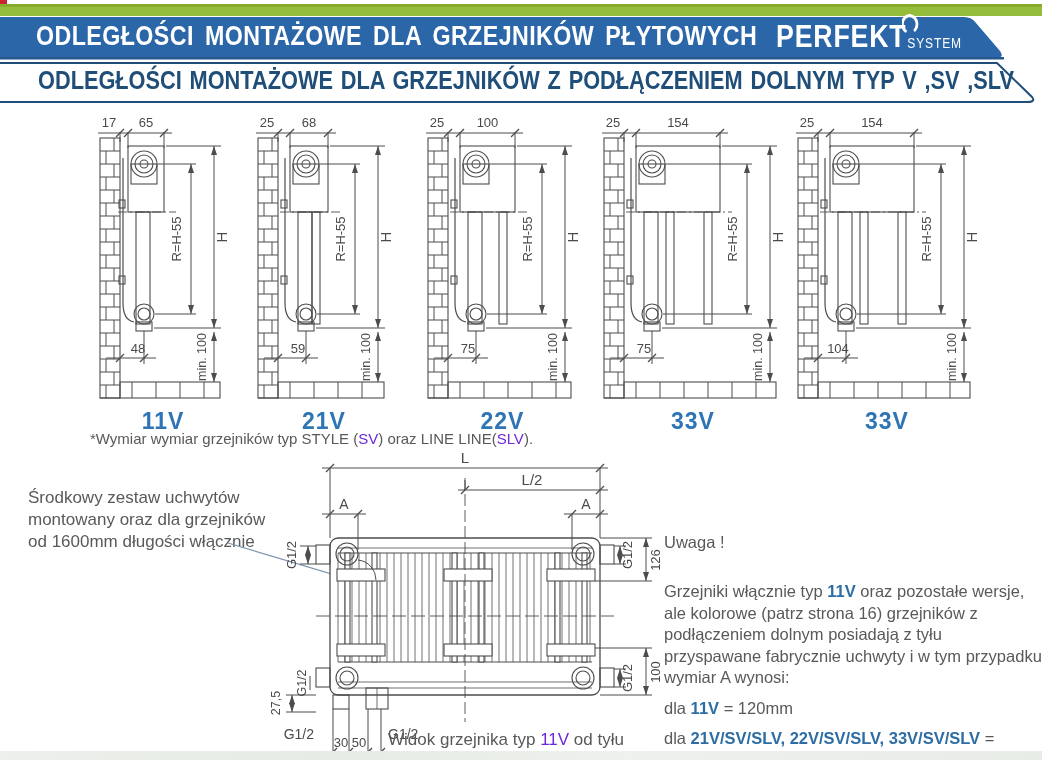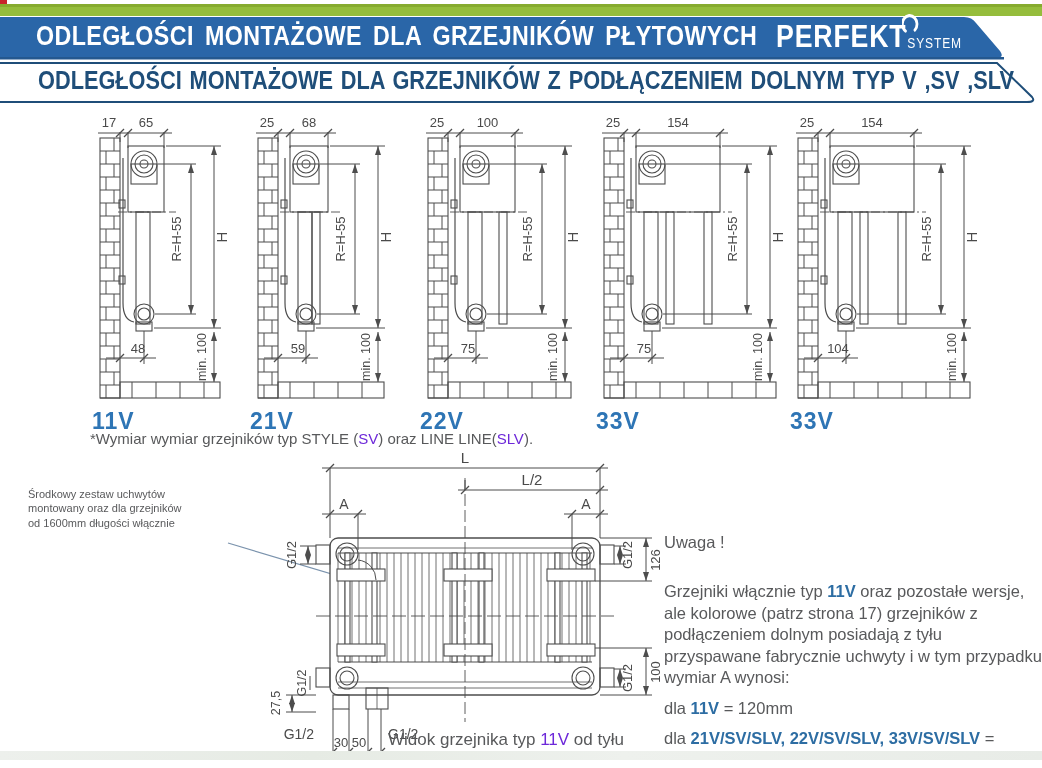--- a/index.html
+++ b/index.html
@@ -11,27 +11,27 @@
   .banner-text{position:absolute;left:36px;top:21px;display:flex;align-items:center;
     color:#fff;white-space:nowrap;transform:scaleX(.86);transform-origin:left center;}
   .banner-title{font-size:27px;font-weight:bold;letter-spacing:.5px;word-spacing:5px;}
   .brand{position:relative;margin-left:22px;display:flex;align-items:flex-end;}
   .brand-main{font-size:31px;font-weight:800;letter-spacing:1px;line-height:1;}
   .brand-sub{font-size:14px;font-weight:400;letter-spacing:1px;margin-left:1px;margin-bottom:1px;}
   .brand-swoosh{position:absolute;right:46px;top:-9px;}
   .subtitle{position:absolute;left:38px;top:66px;color:#1f4e79;font-size:25px;font-weight:bold;
     white-space:nowrap;transform:scaleX(.87);transform-origin:left center;word-spacing:2px;}
   
-  .section{position:absolute;top:108px;}
+  .section{position:absolute;top:108px;text-align:center;}
   .section-label{margin-top:-4px;font-size:23px;font-weight:bold;color:#2e75b5;letter-spacing:1px;}
   
   .note-line{position:absolute;left:90px;top:430px;font-size:15px;color:#58595b;}
   .link{color:#6d28d9;}
   .blink{color:#2d6da3;font-weight:bold;}
-  .callout{position:absolute;left:28px;top:487px;font-size:11px;color:#58595b;line-height:1.3;}
+  .callout{position:absolute;left:28px;top:487px;font-size:17px;color:#58595b;line-height:1.3;}
   .caption{position:absolute;left:388px;top:730px;font-size:17px;color:#58595b;}
   .notice{position:absolute;left:664px;top:532px;width:378px;font-size:16.5px;color:#58595b;line-height:1.3;}
   .notice-title{margin-bottom:28px;}
   .notice-line{margin-top:9px;}
   .bottom-strip{position:absolute;left:0;bottom:0;width:1042px;height:9px;
     background:linear-gradient(90deg,#edf0ec,#e6ebe4 30%,#eef1ed 60%,#e8ece7);}
 </style>
 </head>
 <body>
 
@@ -702,19 +702,19 @@
       <text x="71" y="297" fill="#4a4a4a" font-size="13" font-family="&quot;Liberation Sans&quot;,sans-serif" text-anchor="middle">30</text>
       <text x="89" y="297" fill="#4a4a4a" font-size="13" font-family="&quot;Liberation Sans&quot;,sans-serif" text-anchor="middle">50</text>
       <text x="44" y="289" fill="#4a4a4a" font-size="14" font-family="&quot;Liberation Sans&quot;,sans-serif" text-anchor="end">G1/2</text>
       <text x="118" y="289" fill="#4a4a4a" font-size="14" font-family="&quot;Liberation Sans&quot;,sans-serif" text-anchor="start">G1/2</text>
     </svg>
 
   <div class="caption"><span>Widok grzejnika typ </span><span class="link">11V</span><span> od tyłu</span></div>
 
   <div class="notice">
     <div class="notice-title">Uwaga !</div>
-    <div><span>Grzejniki włącznie typ </span><span class="blink">11V</span><span> oraz pozostałe wersje, ale kolorowe (patrz strona 17) grzejników z podłączeniem dolnym posiadają z tyłu przyspawane fabrycznie uchwyty i w tym przypadku wymiar A wynosi:</span></div>
+    <div><span>Grzejniki włącznie typ </span><span class="blink">11V</span><span> oraz pozostałe wersje, ale kolorowe (patrz strona 16) grzejników z podłączeniem dolnym posiadają z tyłu przyspawane fabrycznie uchwyty i w tym przypadku wymiar A wynosi:</span></div>
     <div class="notice-line"><span>dla </span><span class="blink">11V</span><span> = 120mm</span></div>
     <div class="notice-line"><span>dla </span><span class="blink">21V/SV/SLV, 22V/SV/SLV, 33V/SV/SLV</span><span> = 100mm</span></div>
   </div>
 
   <div class="bottom-strip"></div>
 </div>
 
 </body></html>

